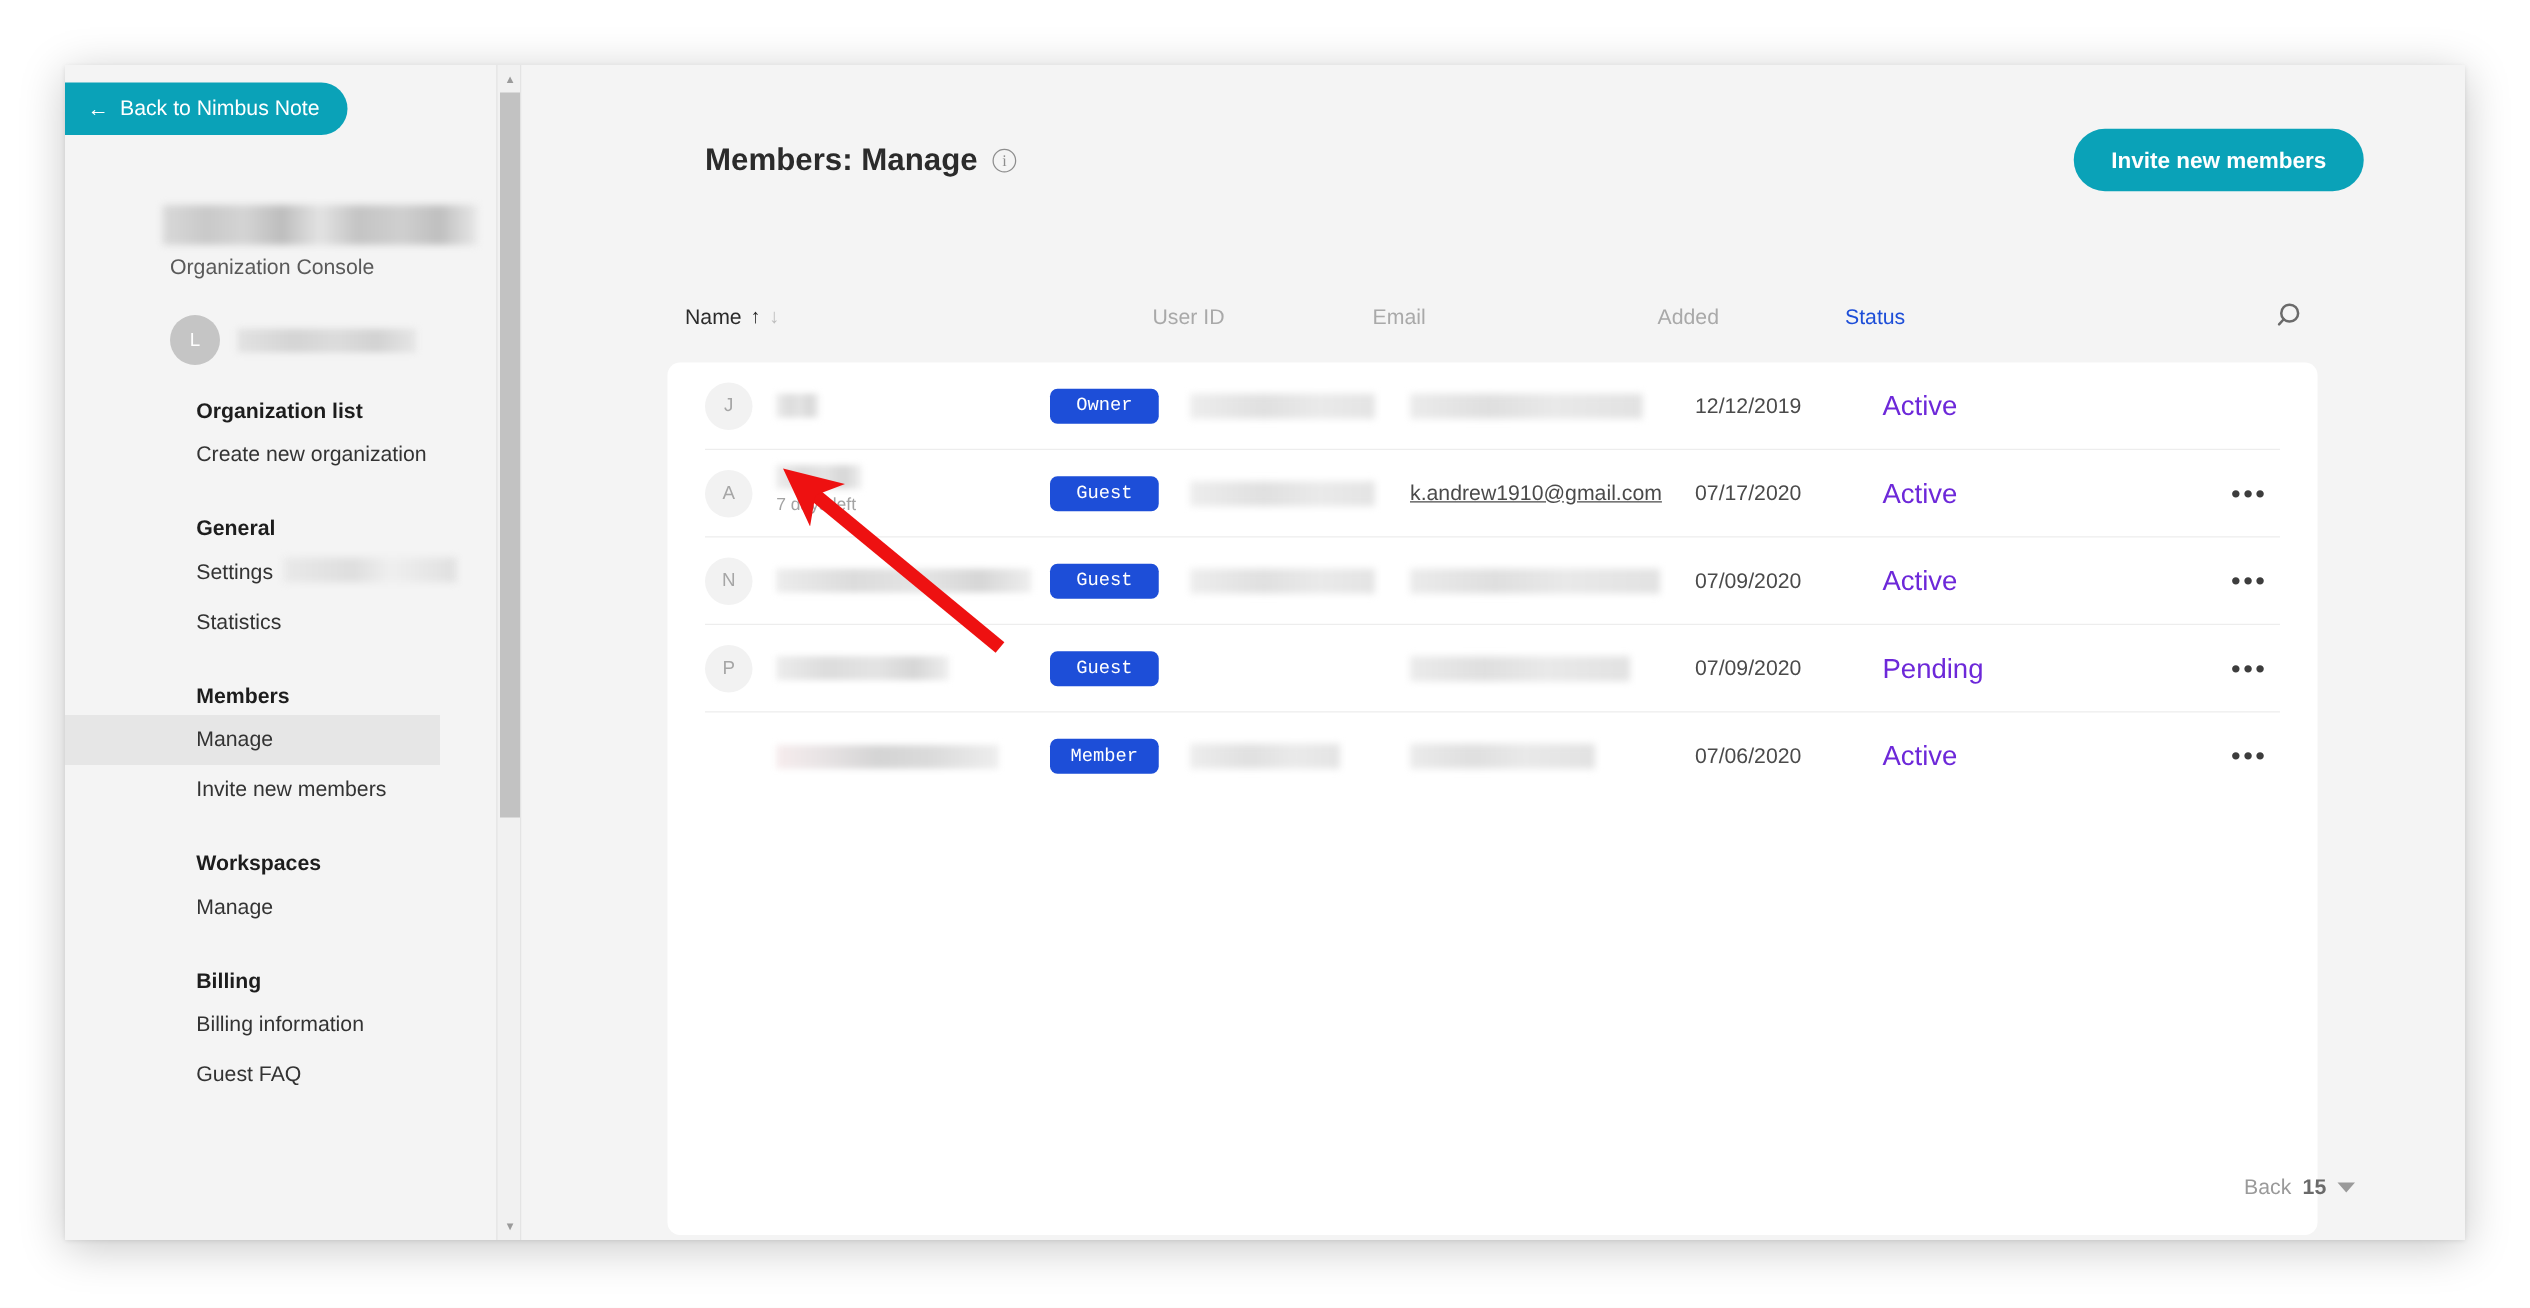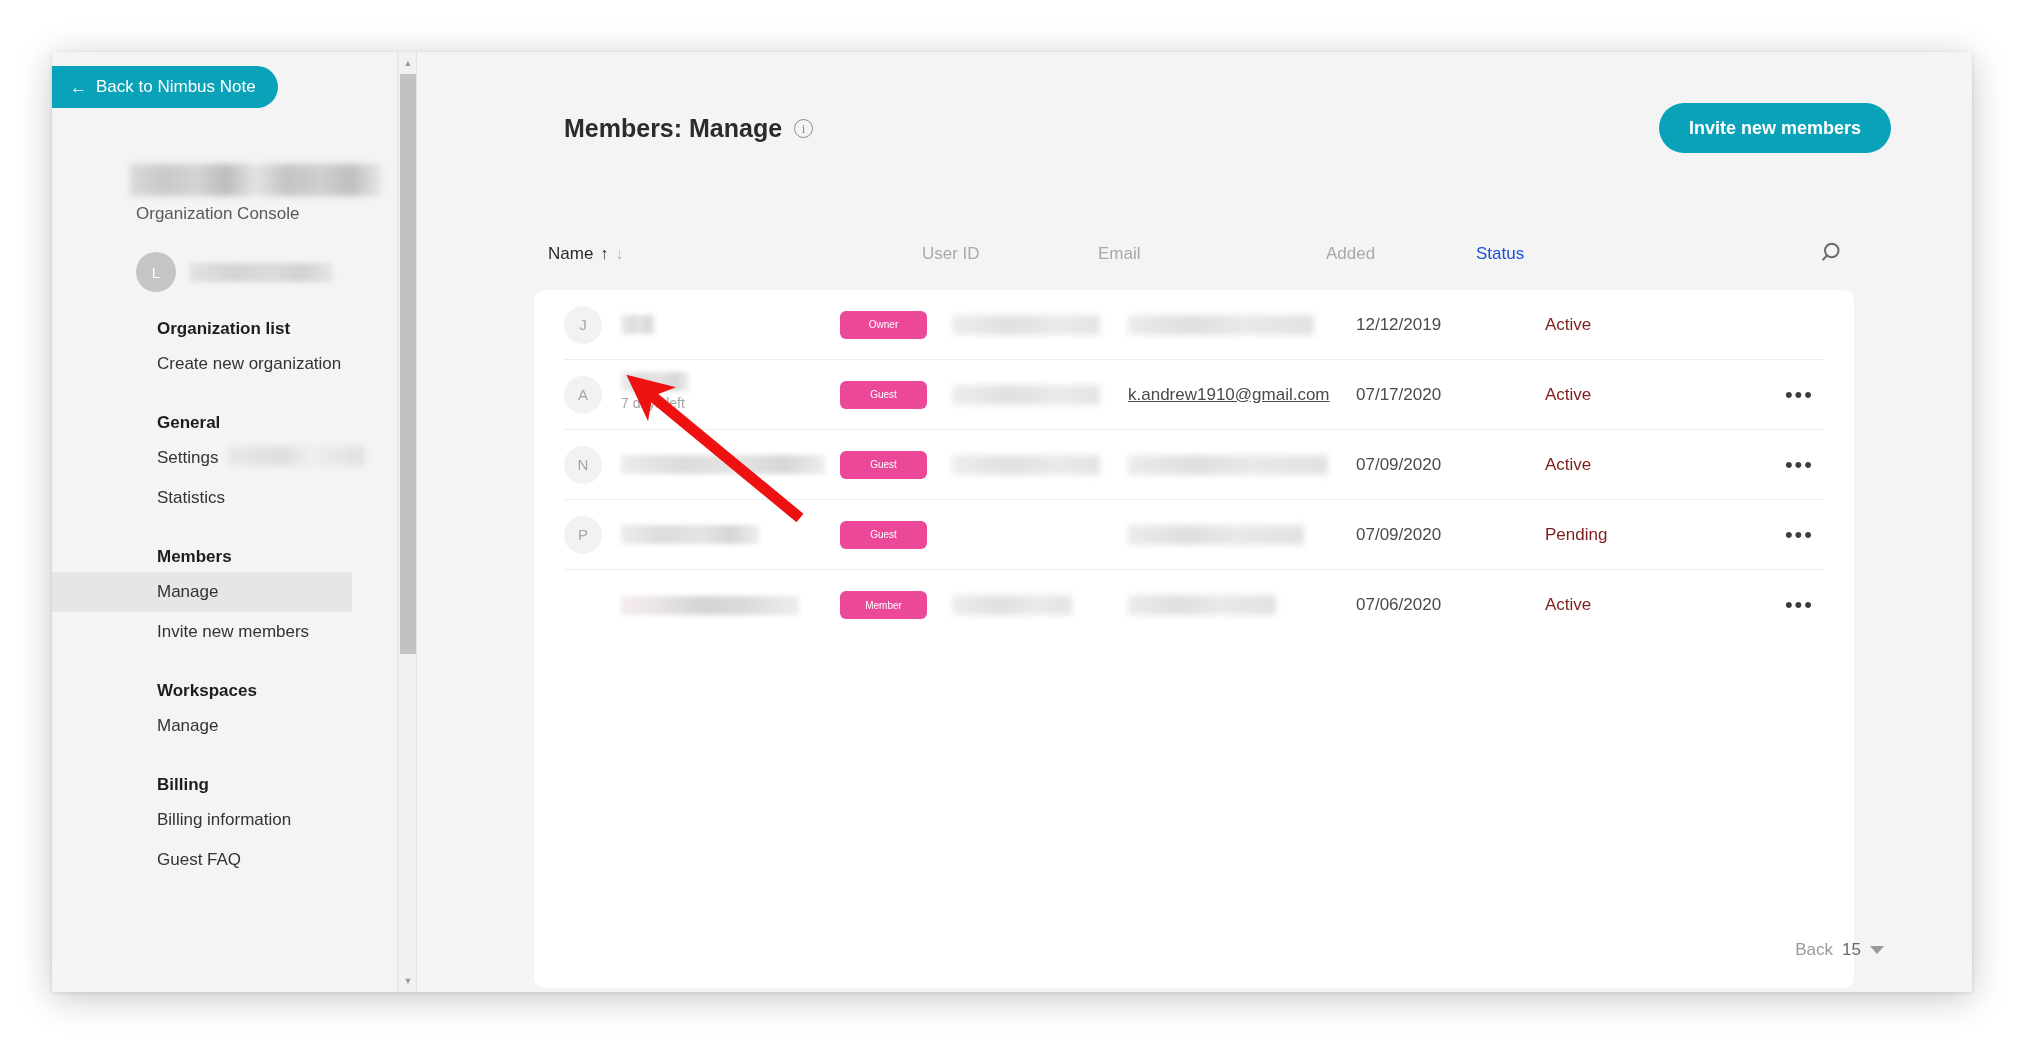--- a/index.html
+++ b/index.html
@@ -212,56 +212,57 @@
   }
   .name-blur.pinkish {
     background: linear-gradient(90deg,#f6eced 0%,#e7e3e4 22%,#d4d4d4 46%,#dbdbdb 70%,#eeeeee 100%);
   }
   .days-left { font-size: 14px; color: #a3a3a3; margin-top: 4px; }
 
   .badge {
     position: absolute; left: 276px;
     min-width: 87px; height: 28px;
     border-radius: 6px;
-    background: #ec4899; color: #ffffff;
-    font-size: 10px;
+    background: #1d4ed8; color: #ffffff;
+    font-size: 15px;
     display: flex; align-items: center; justify-content: center;
     cursor: pointer;
+    font-family: Liberation Mono, monospace;
   }
   .userid-blur {
     position: absolute; left: 388px;
     height: 20px;
     background: linear-gradient(90deg,#ededed 0%,#e0e0e0 40%,#eaeaea 70%,#e4e4e4 100%);
     filter: blur(3px);
   }
   .email-blur {
     position: absolute; left: 564px;
     height: 20px;
     background: linear-gradient(90deg,#ebebeb 0%,#dfdfdf 34%,#e9e9e9 62%,#e2e2e2 100%);
     filter: blur(3px);
   }
   .email-text { position: absolute; left: 564px; font-size: 17px; color: #4a4a4a; text-decoration: underline; }
   .added  { position: absolute; left: 792px; font-size: 17px; color: #4a4a4a; }
-  .status { position: absolute; left: 942px; font-size: 17px; color: #7f1d1d; margin-left: 39px; }
+  .status { position: absolute; left: 942px; font-size: 22px; color: #6d28d9; }
   .more-btn {
     position: absolute; right: 6px;
     color: #3d3d3d; font-size: 22px; letter-spacing: 2px;
     line-height: 10px; cursor: pointer;
     padding: 6px 4px;
   }
 
   
   #show-row {
     position: absolute;
     right: 88px; bottom: 32px;
     display: flex; align-items: center; gap: 9px;
     font-size: 17px; color: #9a9a9a;
     cursor: pointer;
   }
-  #show-count { color: #6a6a6a; }
+  #show-count { color: #6a6a6a; font-weight: bold; }
   #show-chevron {
     width: 0; height: 0;
     border-left: 7px solid transparent;
     border-right: 7px solid transparent;
     border-top: 8px solid #9a9a9a;
   }
 
   
   #annotation-arrow {
     position: absolute;

